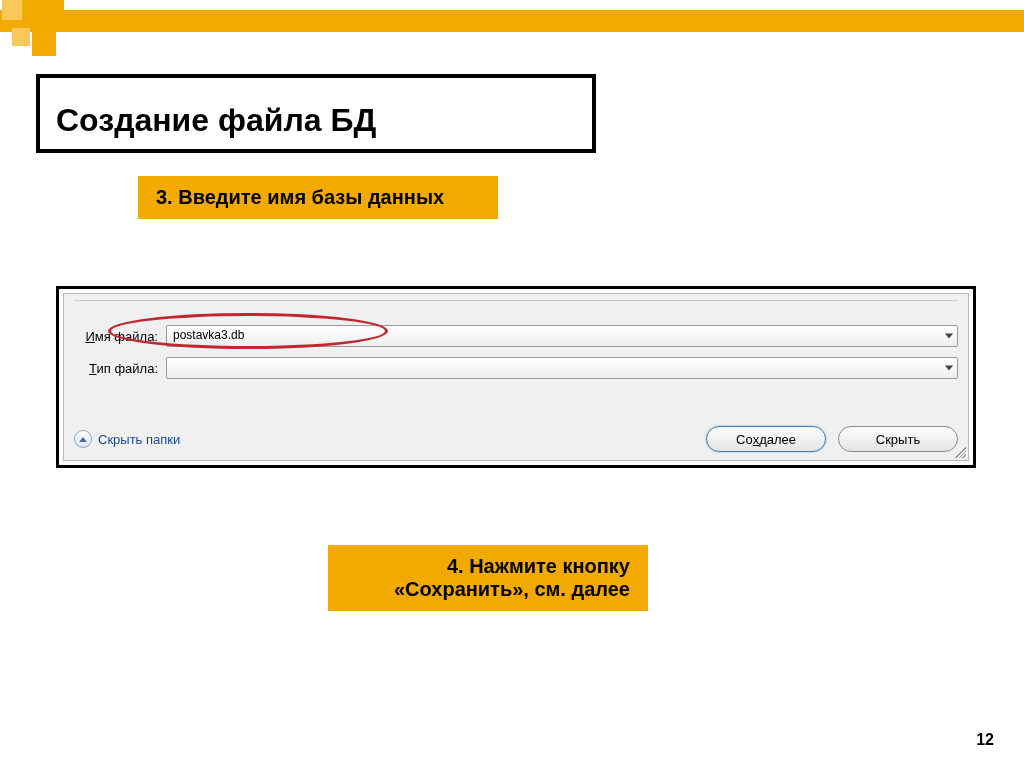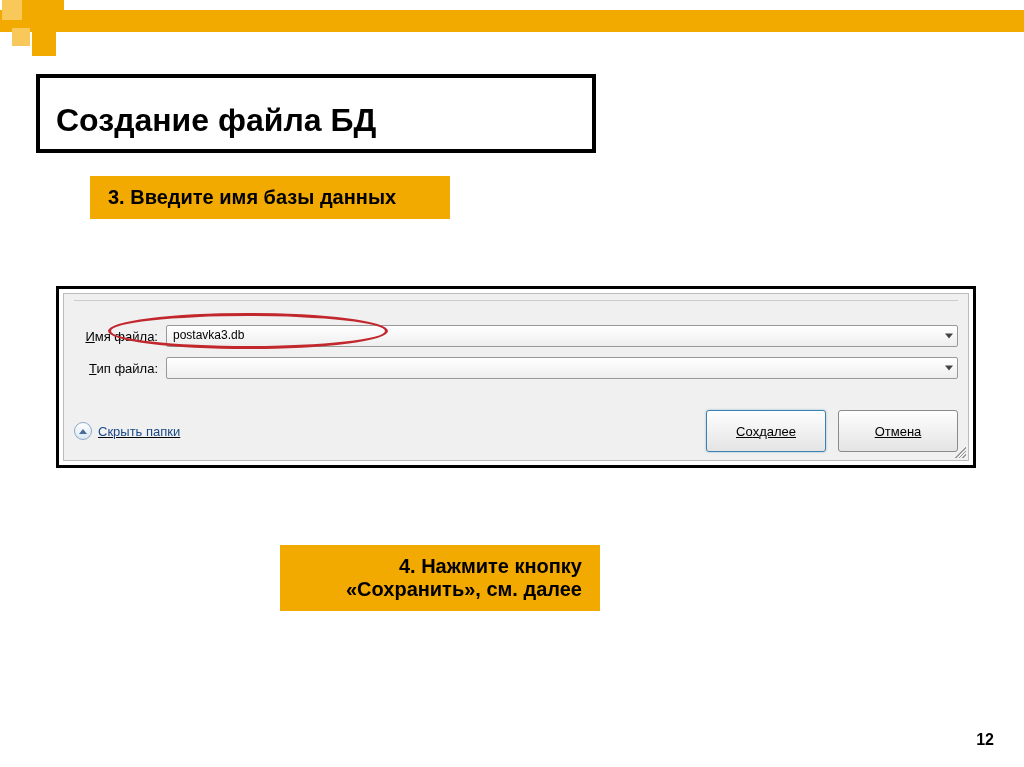--- a/index.html
+++ b/index.html
@@ -46,20 +46,21 @@
     color: #000;
   }
 
   .step-box {
     position: absolute;
     background: #f2a900;
     padding: 10px 18px;
     font-size: 20px;
     font-weight: bold;
     color: #000;
+    margin-left: 48px;
   }
   .step3 { top: 176px; left: 90px; width: 360px; }
   .step4 { top: 545px; left: 280px; width: 320px; text-align: right; }
 
   .dialog-outer {
     position: absolute;
     top: 286px;
     left: 56px;
     width: 920px;
     border: 3px solid #000;
@@ -126,21 +127,20 @@
     pointer-events: none;
   }
   .bottom-row {
     position: absolute;
     bottom: 8px;
     left: 10px;
     right: 10px;
     display: flex;
     align-items: center;
     justify-content: space-between;
-    text-decoration: underline;
   }
   .hide-folders {
     display: flex;
     align-items: center;
     gap: 6px;
     font-size: 13px;
     color: #1a4a8a;
   }
   .circle-up {
     width: 18px; height: 18px;
@@ -154,24 +154,24 @@
   .circle-up::before {
     content: "";
     width: 0; height: 0;
     border-left: 4px solid transparent;
     border-right: 4px solid transparent;
     border-bottom: 5px solid #4a6a9a;
   }
   .btn-group { display: flex; gap: 12px; }
   .win-btn {
     min-width: 120px;
-    height: 42px;
+    height: 26px;
     background: linear-gradient(#fefefe,#e4e4e4);
     border: 1px solid #8a8a8a;
-    border-radius: 3px;
+    border-radius: 13px;
     font-size: 13px;
     color: #000;
     display: flex;
     align-items: center;
     justify-content: center;
     cursor: pointer;
   }
   .win-btn.primary {
     border: 1px solid #3c7fb1;
     box-shadow: 0 0 2px rgba(60,127,177,0.6);
@@ -241,21 +241,21 @@
         <span class="circle-up"></span>
         <span>Скрыть папки</span>
       </div>
       <div class="btn-group">
         <div class="win-btn primary">
             <span>Со</span>
             <u>х</u>
             <span>далее</span>
           </div>
         <div class="win-btn">
-            <span>Отмена</span>
+            <span>Скрыть</span>
           </div>
       </div>
     </div>
     <div class="resize-grip"></div>
   </div>
 </div>
 
 <div class="step-box step4">
   <span>4. Нажмите кнопку «Сохранить», см. далее</span>
 </div>

